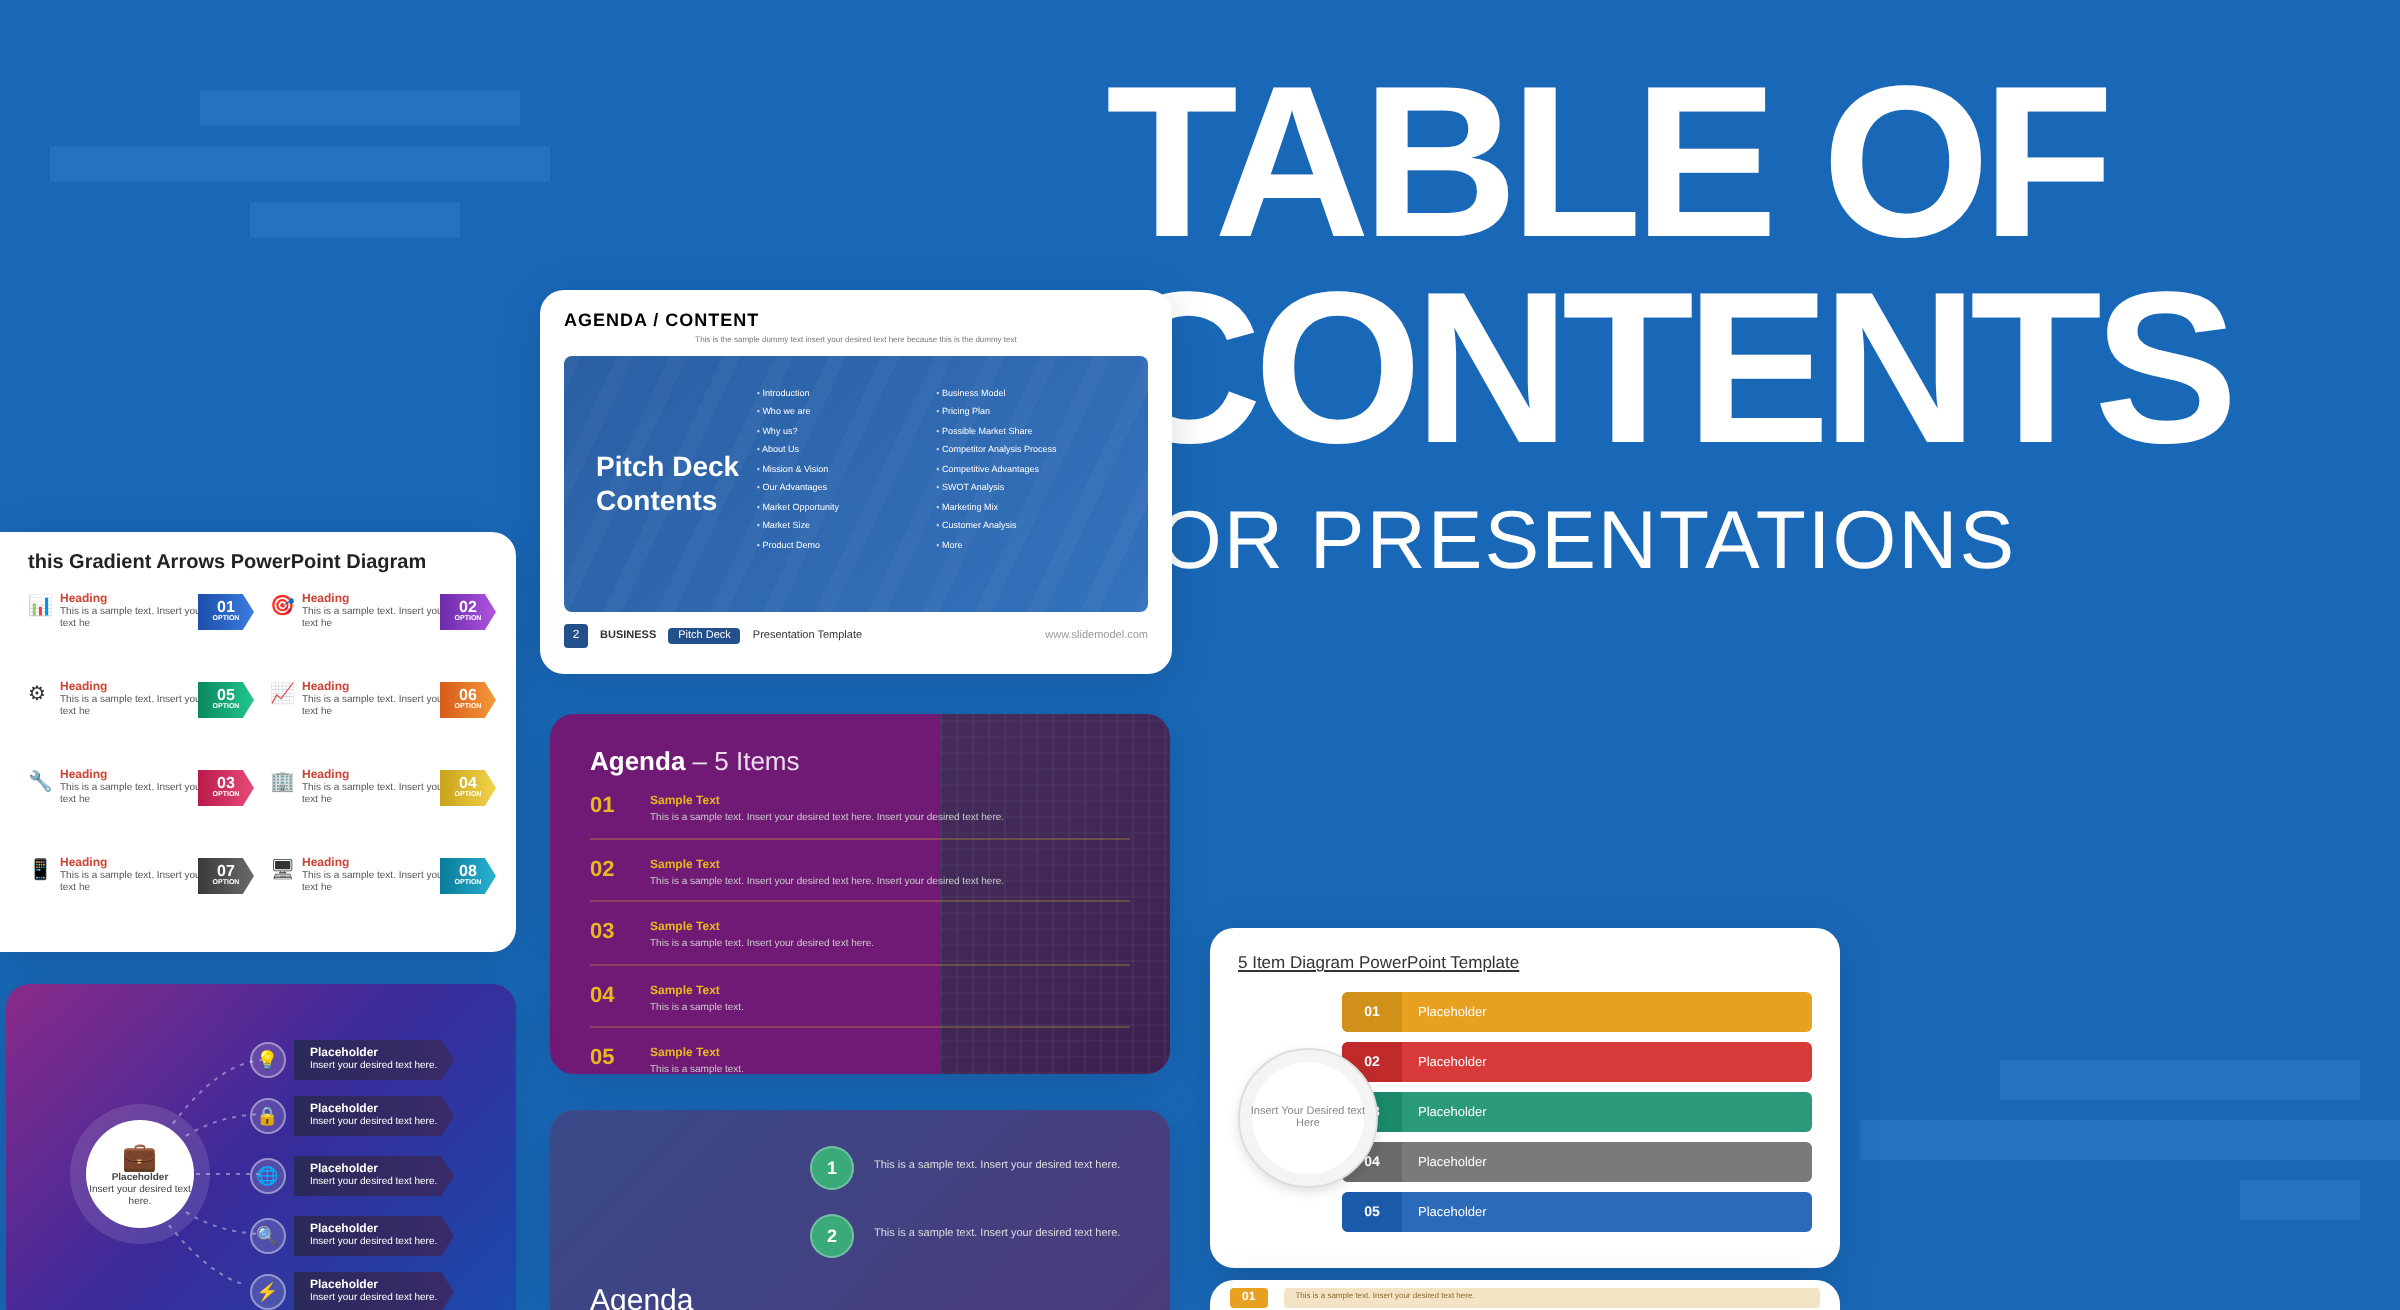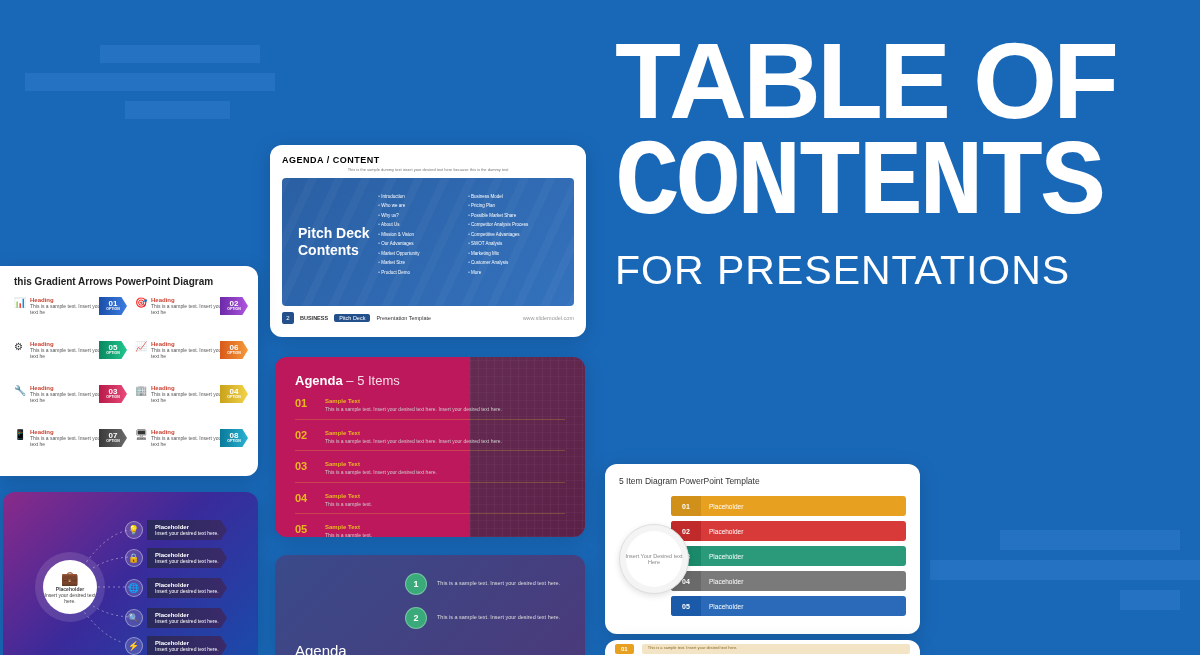--- a/index.html
+++ b/index.html
@@ -23,21 +23,21 @@
     font-weight: 900;
     letter-spacing: -4px;
     line-height: 0.95;
     font-family: 'Arial Black', Arial, sans-serif;
   }
   .hero-title .big2 {
     font-size: 108px;
     font-weight: 900;
     letter-spacing: -4px;
     line-height: 0.95;
-    font-family: Liberation Mono, monospace;
+    font-family: Liberation Sans, sans-serif;
   }
   .hero-title .sub {
     font-size: 41px;
     font-weight: 400;
     letter-spacing: 1px;
     margin-top: 12px;
   }
   .deco-bars { position: absolute; }
   .deco-bars div { background: #2472c1; margin-bottom: 10px; }
   .bars-top-left { top: 45px; left: 25px; }
@@ -84,21 +84,21 @@
   .card2 .c1 .num{background:linear-gradient(90deg,#1a4faa,#3b7de0);}
   .card2 .c2 .num{background:linear-gradient(90deg,#6b2aa8,#b055e0);}
   .card2 .c3 .num{background:linear-gradient(90deg,#0a8760,#22c78f);}
   .card2 .c4 .num{background:linear-gradient(90deg,#d85a1a,#f59a3a);}
   .card2 .c5 .num{background:linear-gradient(90deg,#b81a4a,#e84a7a);}
   .card2 .c6 .num{background:linear-gradient(90deg,#c9a21a,#f2d44a);}
   .card2 .c7 .num{background:linear-gradient(90deg,#3a3a3a,#6a6a6a);}
   .card2 .c8 .num{background:linear-gradient(90deg,#0a7a9a,#2ab2d2);}
 
   
-  .card3 { top: 357px; left: 275px; width: 310px; height: 180px; background:#be185d; }
+  .card3 { top: 357px; left: 275px; width: 310px; height: 180px; background:#701a75; }
   .card3 .bgimg{position:absolute;right:0;top:0;bottom:0;width:115px;background:linear-gradient(135deg,#2a3a4a,#1a2838);opacity:.6;}
   .card3 .bgimg::before{content:'';position:absolute;inset:0;background-image:repeating-linear-gradient(90deg,rgba(120,150,180,.15) 0 1px,transparent 1px 8px),repeating-linear-gradient(0deg,rgba(120,150,180,.1) 0 1px,transparent 1px 8px);}
   .card3 .ct{position:relative;padding:16px 20px;color:#fff;}
   .card3 .at{font-size:13px;}
   .card3 .at b{font-weight:bold;}
   .card3 .at span{font-weight:300;opacity:.85;}
   .card3 .row{display:flex;gap:10px;margin-top:9px;border-bottom:1px solid rgba(230,190,40,.25);padding-bottom:5px;}
   .card3 .row:last-child{border-bottom:none;}
   .card3 .rn{color:#e8b820;font-weight:bold;font-size:11px;width:20px;}
   .card3 .rt{font-size:5px;color:#ccc;line-height:1.5;}
@@ -109,21 +109,21 @@
   .card4 .hub{position:absolute;left:40px;top:68px;width:54px;height:54px;background:#fff;border-radius:50%;display:flex;flex-direction:column;align-items:center;justify-content:center;font-size:5px;color:#444;text-align:center;box-shadow:0 0 0 8px rgba(255,255,255,.12);}
   .card4 .hub .ic{font-size:14px;color:#333;}
   .card4 .node{position:absolute;display:flex;align-items:center;gap:4px;}
   .card4 .ncirc{width:18px;height:18px;background:rgba(255,255,255,.15);border:1px solid rgba(255,255,255,.4);border-radius:50%;display:flex;align-items:center;justify-content:center;color:#fff;font-size:9px;}
   .card4 .nlab{background:linear-gradient(90deg,#2a2a5a,#3a2a6a);color:#fff;font-size:5px;padding:4px 8px;clip-path:polygon(0 0,92% 0,100% 50%,92% 100%,0 100%);width:80px;}
   .card4 .nlab b{font-size:6px;display:block;}
   .card4 svg.lines{position:absolute;inset:0;}
 
   
   .card5 { top: 464px; left: 605px; width: 315px; height: 170px; padding: 12px 14px;}
-  .card5 .tl{font-size:8.5px;color:#333;margin-bottom:10px;}
+  .card5 .tl{font-size:8.5px;color:#333;margin-bottom:10px;text-decoration:underline;}
   .card5 .wrap{display:flex;align-items:center;gap:0;position:relative;}
   .card5 .circ{width:70px;height:70px;border-radius:50%;background:#fff;border:1px solid #ddd;box-shadow:0 2px 6px rgba(0,0,0,.12),inset 0 0 0 6px #f4f4f4;display:flex;align-items:center;justify-content:center;font-size:5.5px;color:#888;text-align:center;flex-shrink:0;position:relative;z-index:2;margin-right:-18px;}
   .card5 .bars{flex:1;}
   .card5 .bar{display:flex;align-items:center;margin-bottom:5px;height:20px;border-radius:3px;overflow:hidden;font-size:6.5px;color:#fff;}
   .card5 .bn{width:30px;background:rgba(0,0,0,.15);height:100%;display:flex;align-items:center;justify-content:center;font-weight:bold;font-size:7px;}
   .card5 .bt{padding-left:8px;flex:1;}
   .card5 .b1{background:#e8a020;} .card5 .b1 .bn{background:#d0901a;}
   .card5 .b2{background:#d83a3a;} .card5 .b2 .bn{background:#c02a2a;}
   .card5 .b3{background:#2a9a7a;} .card5 .b3 .bn{background:#1a8a6a;}
   .card5 .b4{background:#7a7a7a;} .card5 .b4 .bn{background:#6a6a6a;}

